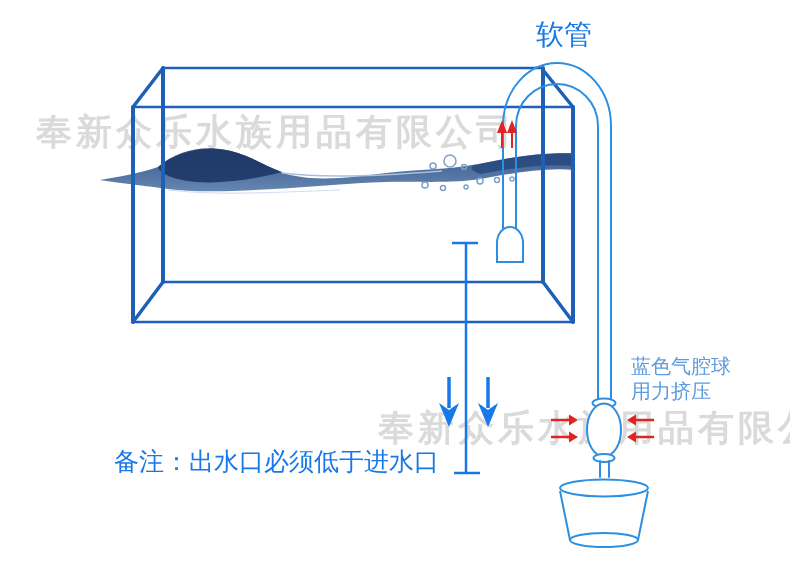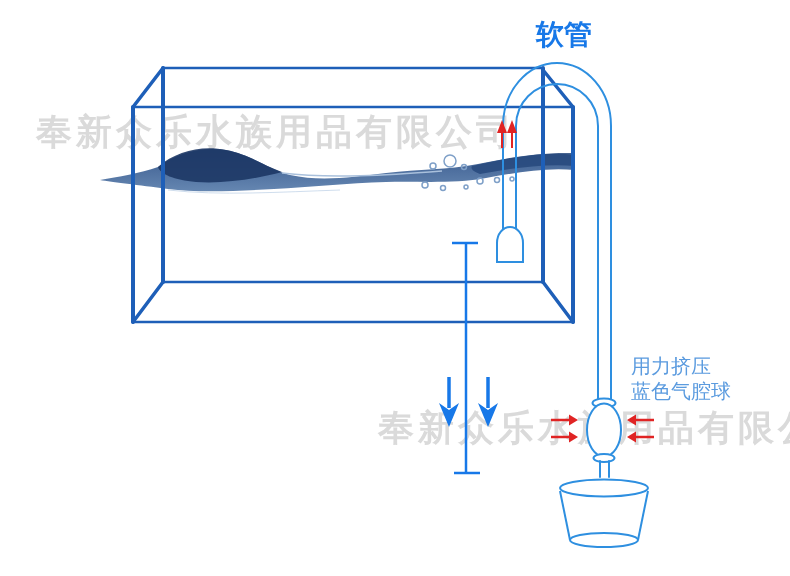--- a/index.html
+++ b/index.html
@@ -6,21 +6,21 @@
   .stage{
     position:relative;width:790px;height:576px;background:#ffffff;overflow:hidden;
     font-family:"Liberation Sans","DejaVu Sans",sans-serif;
   }
   .watermark{
     position:absolute;color:#dadada;font-family:"Liberation Serif","DejaVu Serif",serif;
     font-size:36px;letter-spacing:4px;white-space:nowrap;z-index:1;font-weight:700;
   }
   .art{position:absolute;left:0;top:0;z-index:2;}
   .label{
-    position:absolute;color:#1778e8;font-weight:bold;white-space:nowrap;z-index:3;line-height:1.1;
+    position:absolute;color:#1778e8;font-weight:normal;white-space:nowrap;z-index:3;line-height:1.1;
   }
   .label-hose{left:536px;top:20px;font-size:28px;}
   .label-inlet{left:366px;top:230px;font-size:27px;}
   .label-note{left:114px;top:448px;font-size:25px;}
   .label-outlet{left:631px;top:446px;font-size:27px;}
   .label-squeeze{
     position:absolute;left:631px;top:354px;font-size:20px;line-height:25px;
     color:#5b9bdf;font-weight:500;white-space:nowrap;z-index:3;
   }
 </style>
@@ -139,18 +139,19 @@
 
     <g stroke="#1778e8" fill="#1778e8">
       <line x1="449" y1="377" x2="449" y2="408" stroke-width="3.5"></line>
       <polygon points="439,403 449,427 459,403 449,410" stroke="none"></polygon>
       <line x1="488" y1="377" x2="488" y2="408" stroke-width="3.5"></line>
       <polygon points="478,403 488,427 498,403 488,410" stroke="none"></polygon>
     </g>
   </svg>
 
   <div class="label label-hose">软管</div>
+  <div class="label label-note">备注：出水口必须低于进水口</div>
   <div class="label-squeeze">
+    <div>蓝色气腔球</div>
     <div>用力挤压</div>
-    <div>蓝色气腔球</div>
   </div>
 
 </div>
 
 </body></html>

